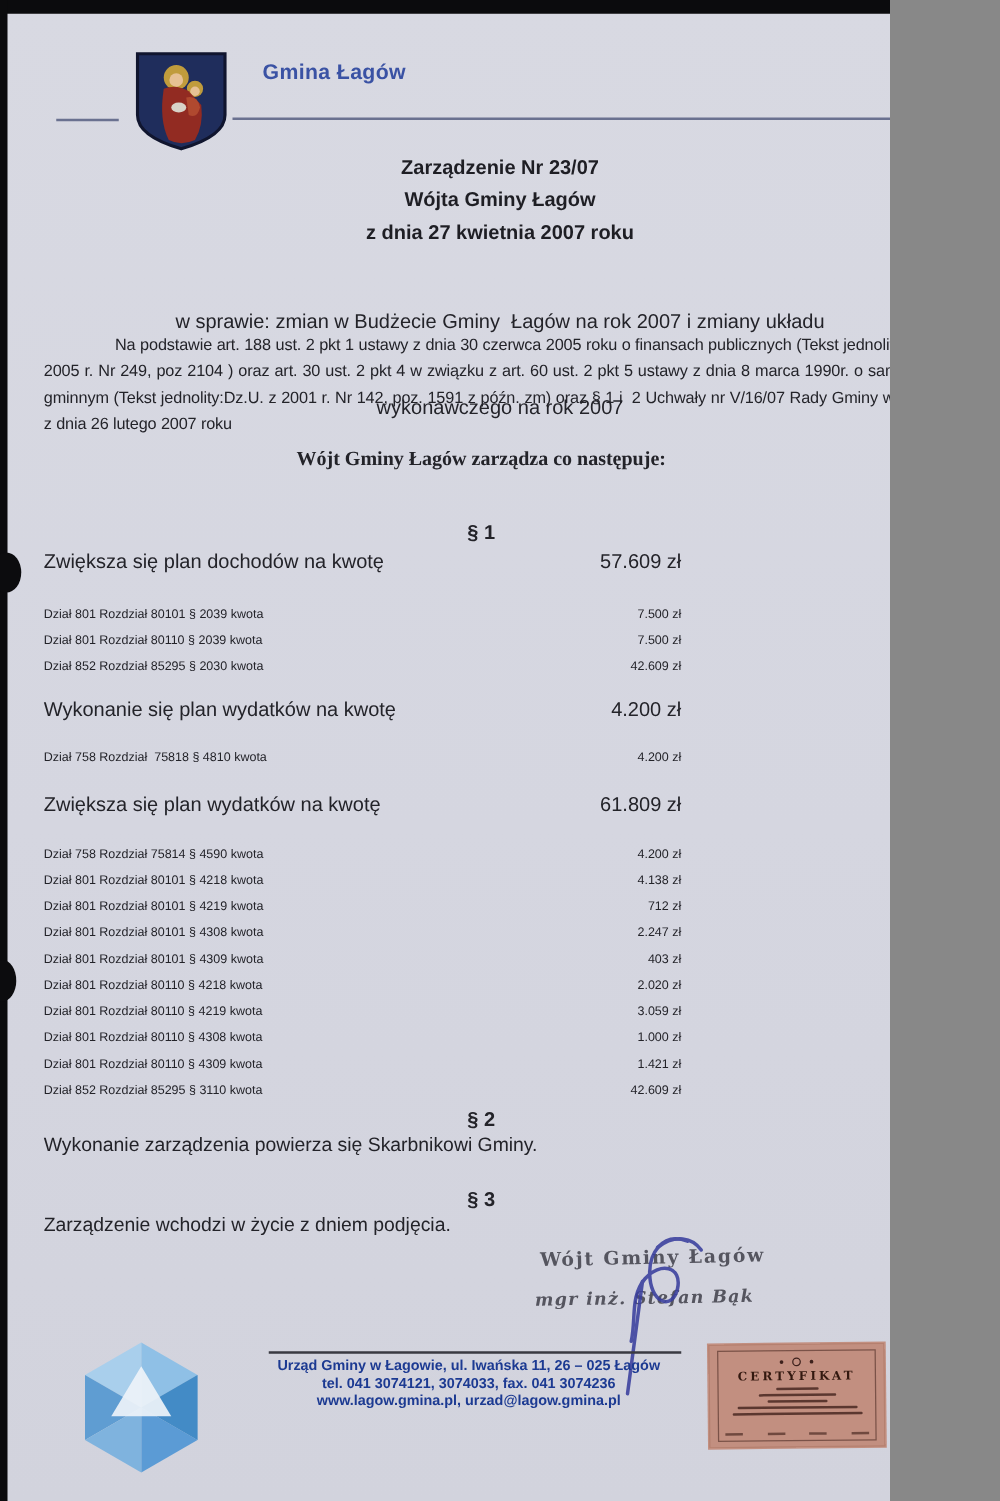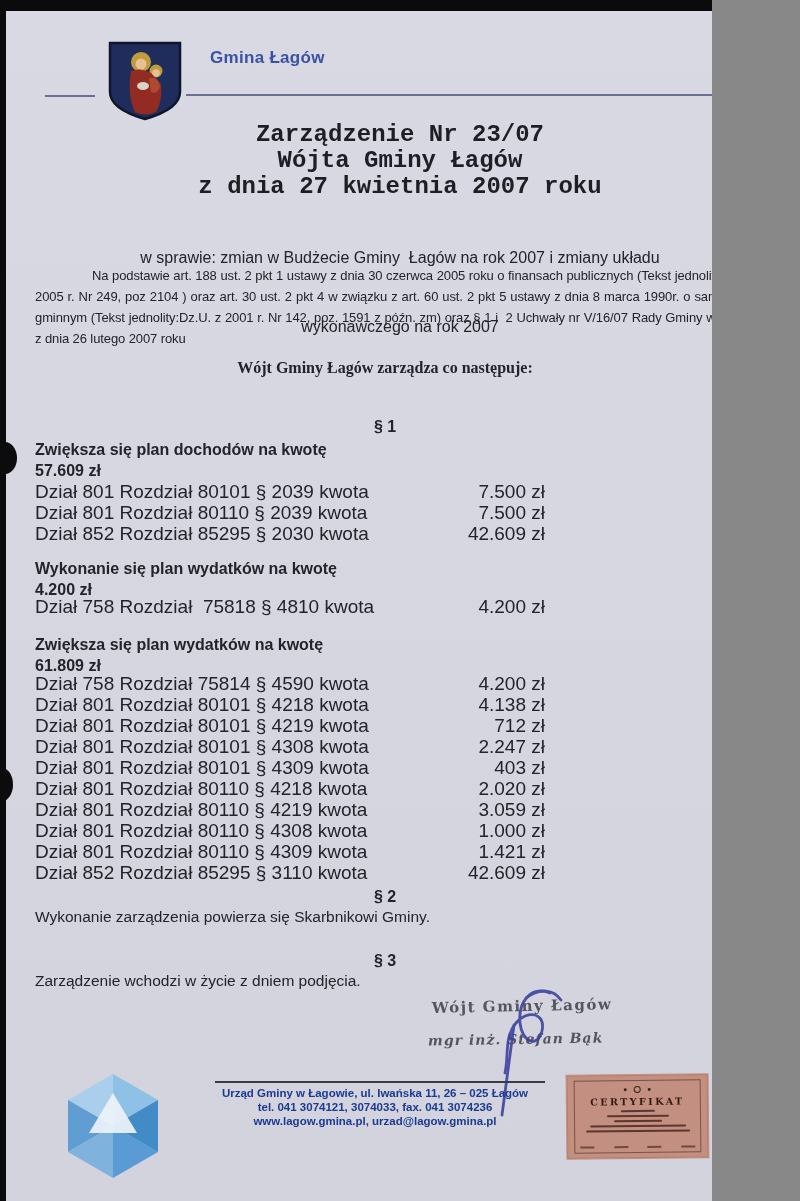--- a/index.html
+++ b/index.html
@@ -15,37 +15,37 @@
   .hole { position:absolute; background:#0c0c0e; border-radius:50%; }
   .hole-1 { left:-7px; top:442px; width:24px; height:32px; }
   .hole-2 { left:-9px; top:768px; width:22px; height:33px; }
   
   .crest { position:absolute; left:106px; top:40px; }
   .org-name { position:absolute; left:210px; top:48px; font-size:17px; font-weight:bold; color:#3a52a4; letter-spacing:.3px; }
   .rule-a { position:absolute; left:45px; top:95px; width:50px; height:2px; background:#6a7190; }
   .rule-b { position:absolute; left:186px; top:94px; width:545px; height:2px; background:#6a7190; }
   
   .title-block { position:absolute; left:0; top:122px; width:800px; text-align:center;
-                 font-size:24px; font-weight:bold; line-height:26px; color:#1e1e24;font-family:Liberation Mono, monospace; }
+                 font-size:16px; font-weight:bold; line-height:26px; color:#1e1e24; }
   .subject-block { position:absolute; left:0; top:200px; width:800px; text-align:center;
                    font-size:16px; line-height:23px; white-space:pre-wrap; }
   
   .legal { position:absolute; left:35px; top:265px; width:732px; font-size:13px; line-height:21px;
            text-align:justify; text-indent:57px; letter-spacing:-0.1px; white-space:pre-wrap; }
   .decree { position:absolute; left:35px; top:359px; width:700px; text-align:center;
             font-size:16px; font-weight:bold;font-family:Liberation Serif, serif; }
   
   .mark { position:absolute; left:35px; width:700px; text-align:center; font-size:16px; font-weight:bold; }
   .mark1 { top:418px; } .mark2 { top:888px; } .mark3 { top:952px; }
   .rows { position:absolute; left:35px; width:510px; }
   .g1h { top:439px; } .g1i { top:481px; }
   .g2h { top:558px; } .g2i { top:596px; }
   .g3h { top:634px; } .g3i { top:673px; }
-  .brow { display:flex; justify-content:space-between; line-height:21px; font-size:19px; white-space:pre-wrap; }
-  .brow.bold { font-weight:bold; font-size:16px;flex-direction:column; }
+  .brow { display:flex; justify-content:space-between; line-height:21px; font-size:10px; white-space:pre-wrap; }
+  .brow.bold { font-weight:normal; font-size:16px; }
   .stext { position:absolute; left:35px; width:700px; font-size:15.5px; }
   .s2t { top:908px; } .s3t { top:972px; }
   
   .stamp1 { position:absolute; left:432px; top:997px; font-family:"DejaVu Serif", serif; font-weight:bold;
             font-size:15px; color:#55555f; letter-spacing:1.5px; transform:rotate(-1.2deg); }
   .stamp2 { position:absolute; left:428px; top:1031px; font-family:"DejaVu Serif", serif; font-style:italic;
             font-weight:bold; font-size:14px; color:#55555f; letter-spacing:1px; transform:rotate(-1deg); }
   .sig-svg { position:absolute; left:430px; top:985px; }
   
   .hex { position:absolute; left:58px; top:1073px; }

